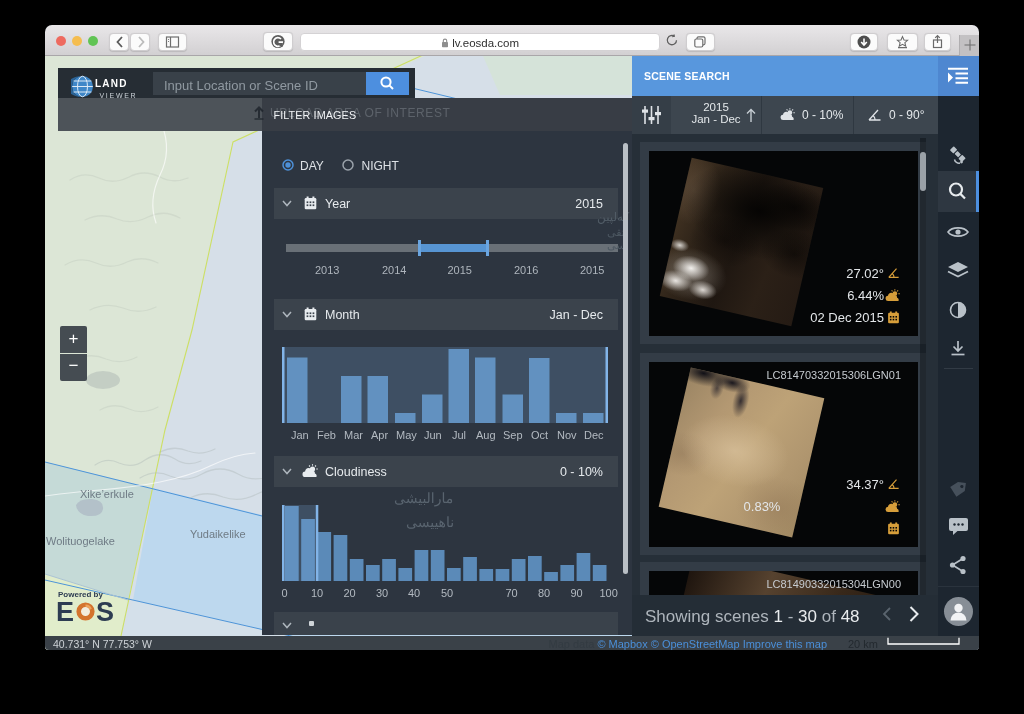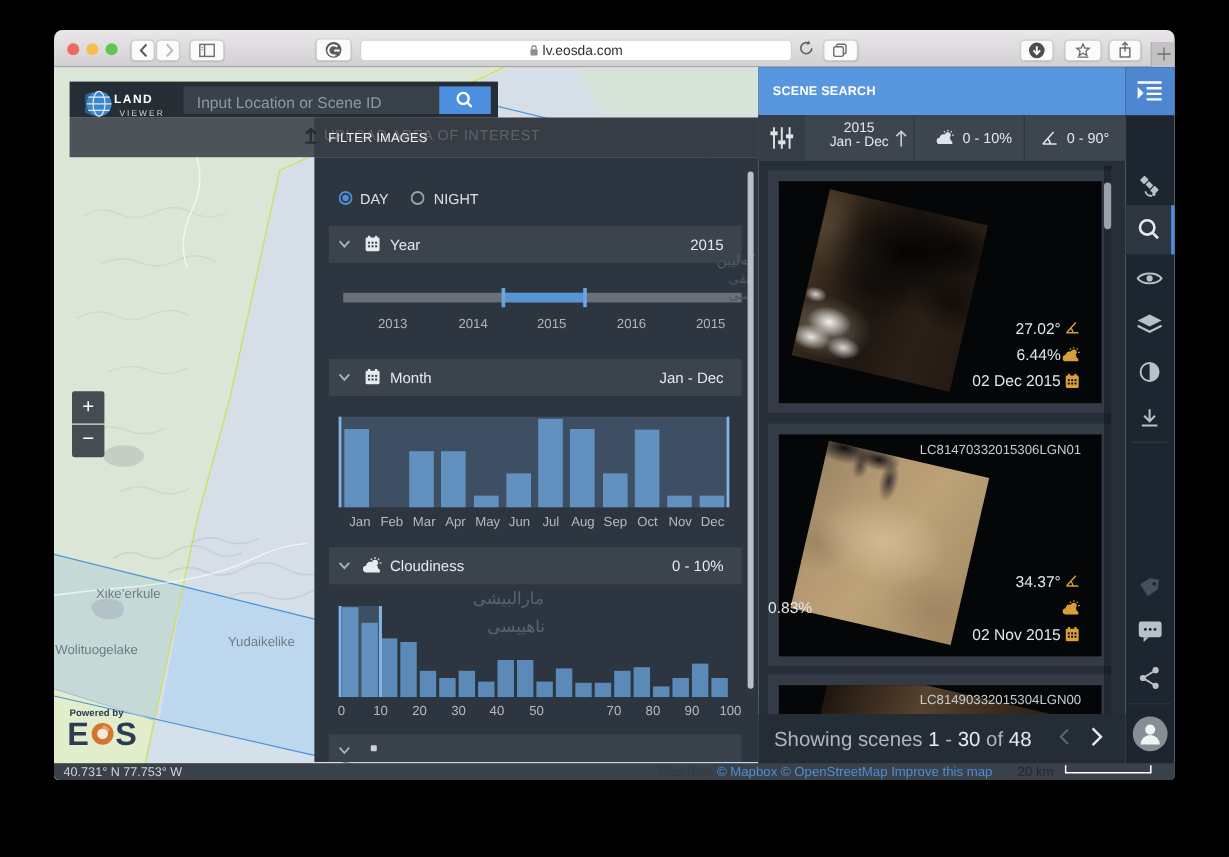--- a/index.html
+++ b/index.html
@@ -477,32 +477,31 @@
               radial-gradient(70px 45px at 45% 50%, rgba(224,201,165,0.6), rgba(224,201,165,0) 78%),
               radial-gradient(55px 40px at 85% 82%, rgba(148,121,88,0.5), rgba(148,121,88,0) 78%),
               radial-gradient(40px 30px at 8% 60%, rgba(140,115,85,0.45), rgba(140,115,85,0) 75%),
               linear-gradient(115deg, #9a8463 0%, #b39872 28%, #bda277 52%, #b0966f 78%, #a38b64 100%);"></div>
           </div>
           <div class="abs" style="left:0; top:16px; width:261px; text-align:right; color:#c6cbd0; font-size:11px;">LC81470332015306LGN01</div>
           <div class="abs" style="left:0; top:124px; width:244px; text-align:right; color:#e3e6e9; font-size:13px;">34.37°</div>
           <svg class="abs" style="left:247px; top:125px;" width="13" height="12" viewBox="0 0 15 14">
               <path d="M2 12 L11 2 M2 12 H13.5 M8.2 12 A6.5 6.5 0 0 0 6 7.5" stroke="#d79e3a" stroke-width="1.4" fill="none"></path>
             </svg>
-          <div class="abs" style="left:0; top:146px; width:244px; text-align:left; color:#e3e6e9; font-size:13px;">0.83%</div>
+          <div class="abs" style="left:0; top:146px; width:244px; text-align:center; color:#e3e6e9; font-size:13px;">0.83%</div>
           <svg class="abs" style="left:245px; top:147px;" width="16" height="13" viewBox="0 0 17 14">
               <circle cx="10.5" cy="5" r="2.6" fill="#d79e3a"></circle>
               <g stroke="#d79e3a" stroke-width="1.1">
                 <line x1="10.5" y1="0.2" x2="10.5" y2="1.6"></line>
                 <line x1="14" y1="1.5" x2="13" y2="2.5"></line>
                 <line x1="15.8" y1="5" x2="14.3" y2="5"></line>
                 <line x1="7" y1="1.5" x2="8" y2="2.5"></line>
               </g>
               <path d="M3.5 13 a2.8 2.8 0 0 1 -0.4-5.6 a3.8 3.8 0 0 1 7.4-0.6 a2.5 2.5 0 0 1 2.4 2.7 a2.75 2.75 0 0 1 1.5 3.5 z" fill="#d79e3a"></path>
             </svg>
-          <div class="abs" style="left:0; top:168px; width:244px; text-align:right; color:#e3e6e9; font-size:13px;">02 Nov 2015</div>
           <svg class="abs" style="left:247px; top:169px;" width="13" height="13" viewBox="0 0 13 14">
               <rect x="0.7" y="2" width="11.6" height="11.3" rx="1.2" fill="#d79e3a"></rect>
               <rect x="2.6" y="0.5" width="2" height="3" fill="#d79e3a"></rect>
               <rect x="8.4" y="0.5" width="2" height="3" fill="#d79e3a"></rect>
               <g fill="#050607">
                 <rect x="2.6" y="5.4" width="1.7" height="1.7"></rect>
                 <rect x="5.6" y="5.4" width="1.7" height="1.7"></rect>
                 <rect x="8.6" y="5.4" width="1.7" height="1.7"></rect>
                 <rect x="2.6" y="8.4" width="1.7" height="1.7"></rect>
                 <rect x="5.6" y="8.4" width="1.7" height="1.7"></rect>

